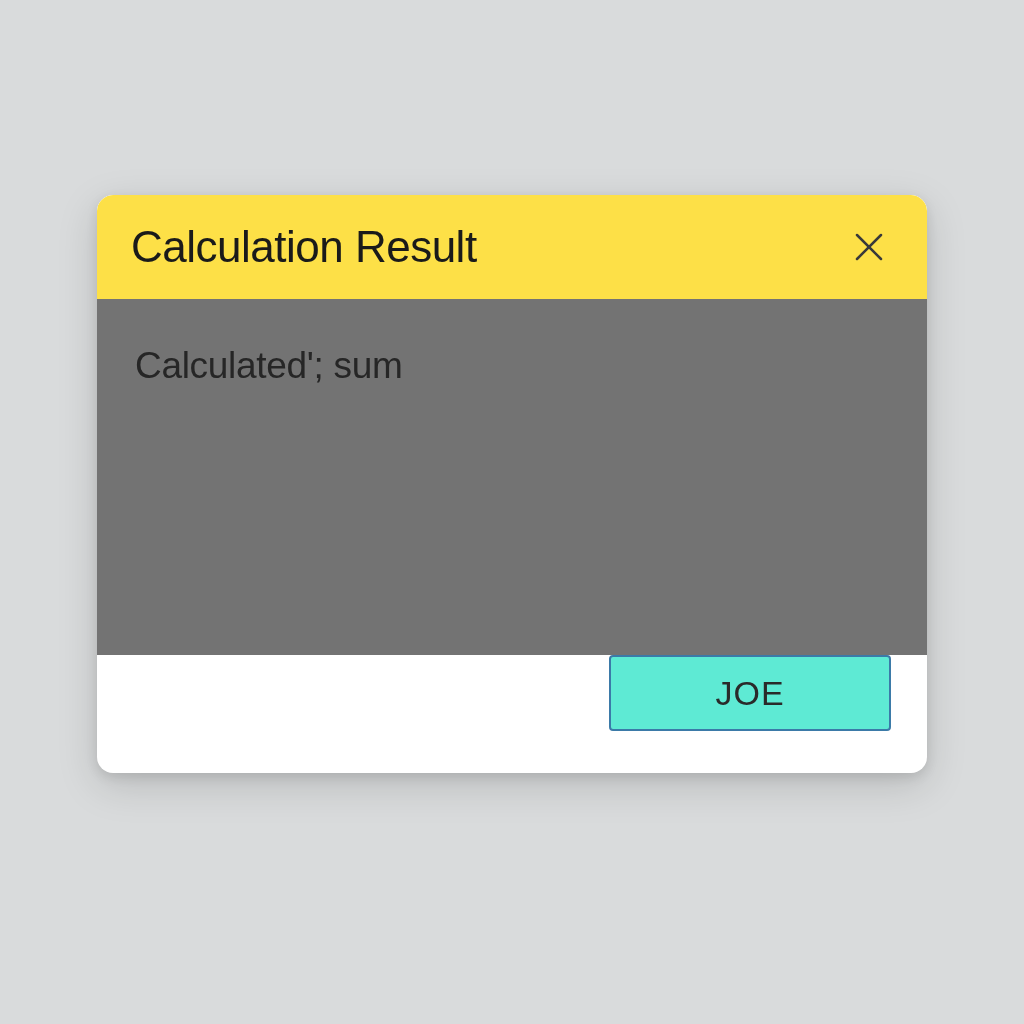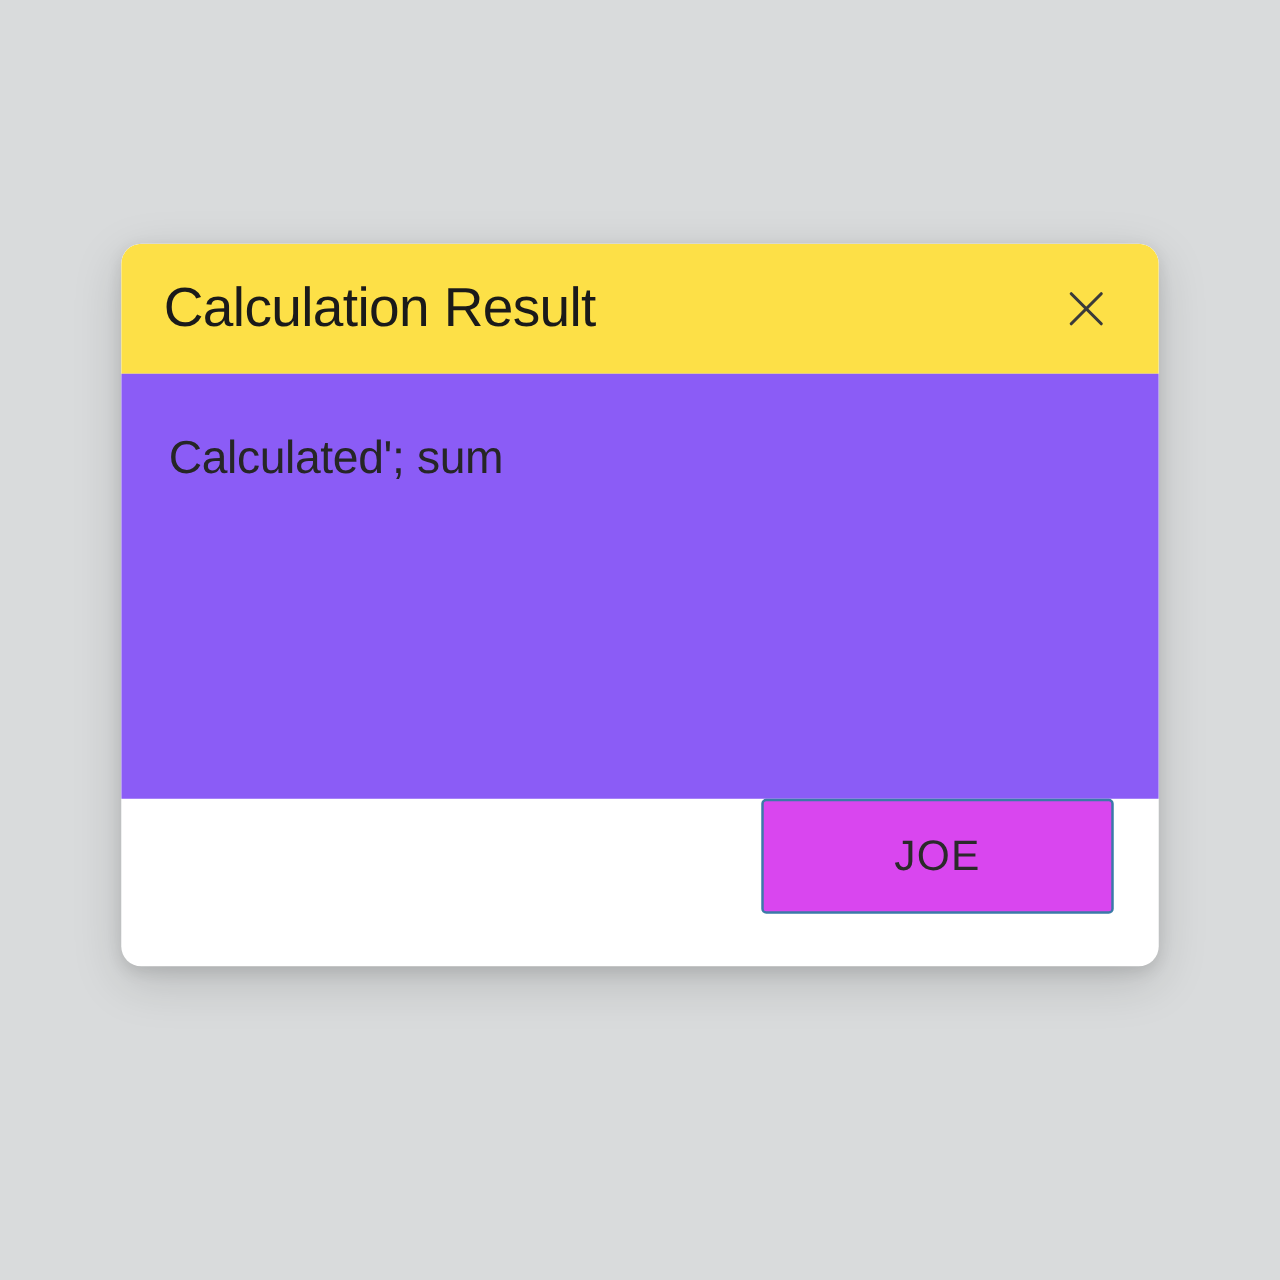--- a/index.html
+++ b/index.html
@@ -69,42 +69,42 @@
     
     .close-button svg line {
       stroke: #3a3a3a;
       stroke-width: 2.5;
       stroke-linecap: round;
     }
     
     .dialog-body {
       flex: 1;
       padding: 46px 38px 30px 38px;
-      background-color: #8b5cf6;
+      background-color: #737373;
       display: flex;
       flex-direction: column;
     }
     
     .result-text {
       font-size: 37px;
       font-weight: 400;
       color: #262626;
       letter-spacing: -0.3px;
     }
     
     .dialog-footer {
       display: flex;
       justify-content: flex-end;
       padding: 0 36px 42px 36px;
     }
     
     .action-button {
       min-width: 282px;
-      height: 92px;
-      background-color: #d946ef;
+      height: 76px;
+      background-color: #5eead4;
       border: 2px solid #3b7aa8;
       border-radius: 4px;
       font-size: 34px;
       font-weight: 400;
       color: #2a2a2a;
       letter-spacing: 1px;
       cursor: pointer;
       display: flex;
       align-items: center;
       justify-content: center;

